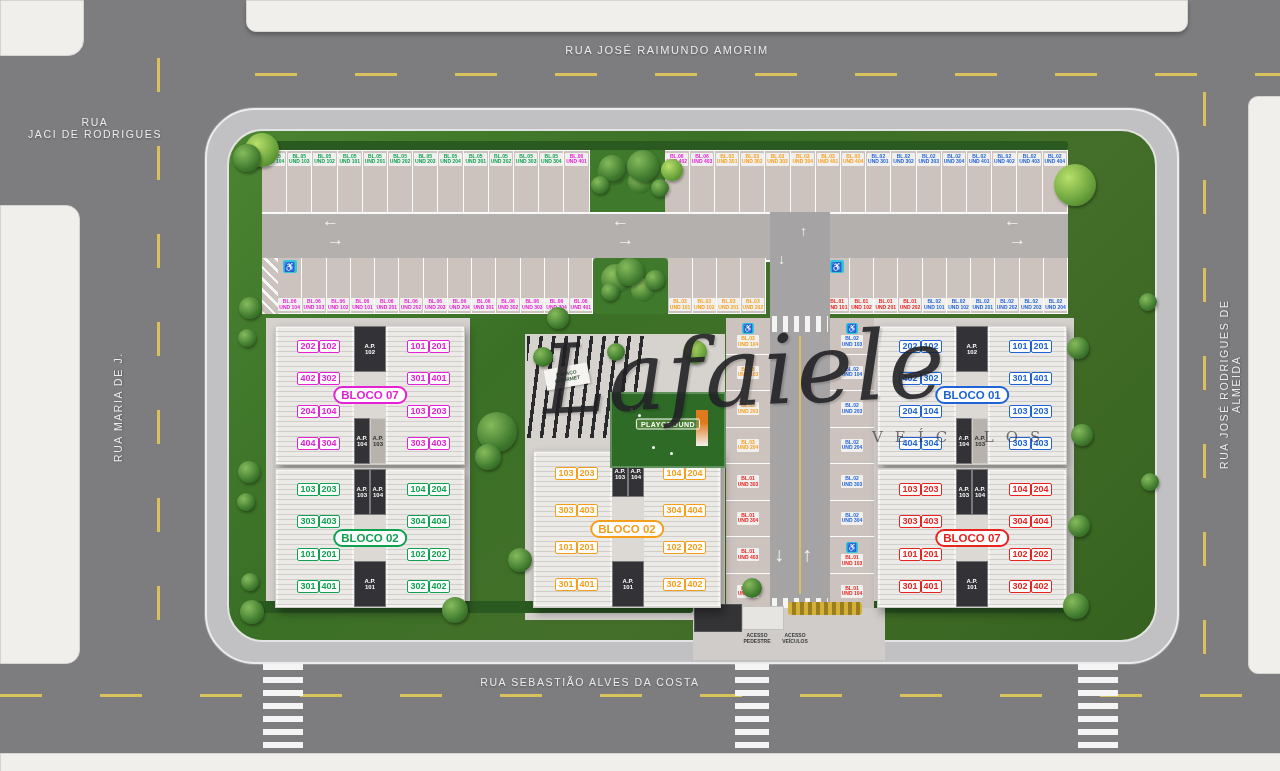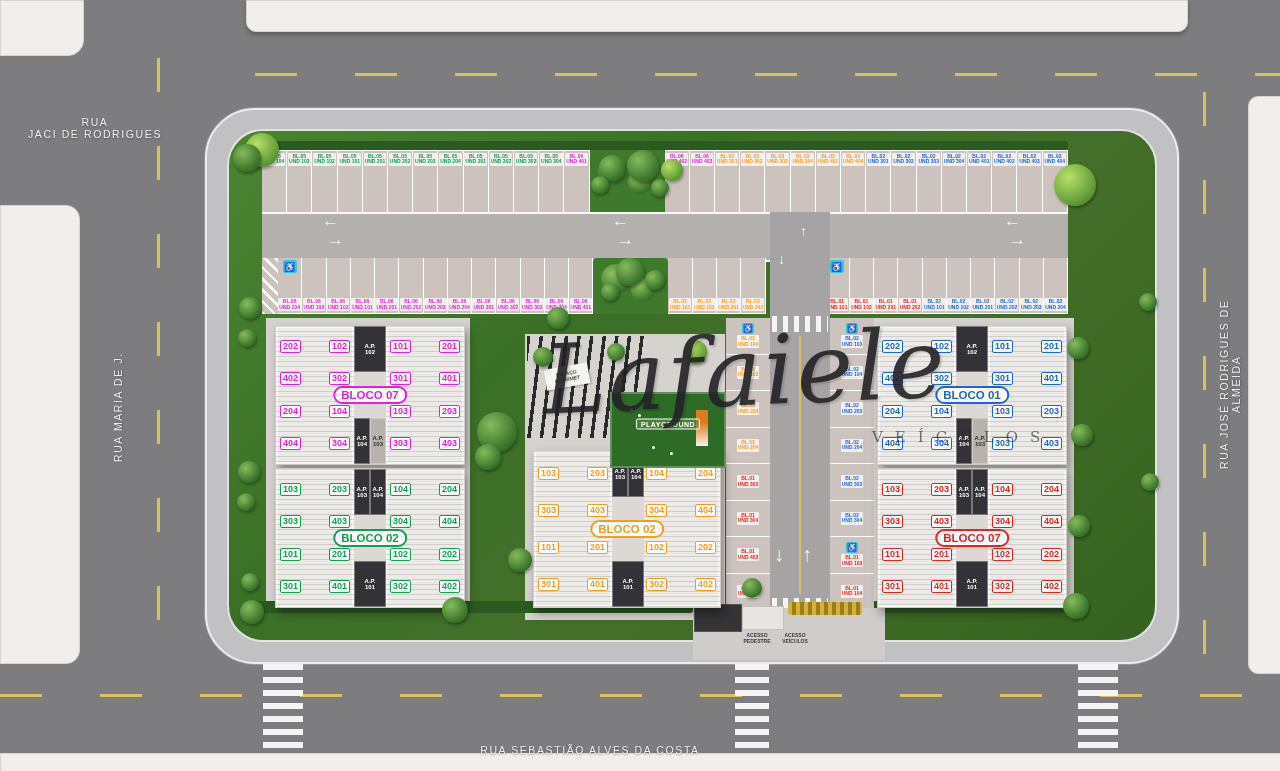--- a/index.html
+++ b/index.html
@@ -48,21 +48,21 @@
   #colL{left:726px;} #colR{left:830px;}
   .cstall{width:100%;flex:1;border-bottom:1.5px solid #fbfbfb;background:#cdc3be;display:flex;flex-direction:column;
           align-items:center;justify-content:center;gap:1px;}
   .cstall .slab{margin:0;} .cstall .wc{margin:0;width:12px;height:11px;font-size:8px;}
   
   .bloco{position:absolute;background:#dcd9d5;box-shadow:3px 5px 9px rgba(0,0,0,.38);border:1px solid #cfccc8;z-index:10;}
   .wing{position:absolute;top:0;bottom:0;display:flex;flex-direction:column;justify-content:space-around;padding:4px 0;
         background:#eceae7;box-shadow:inset 0 0 0 2px #f7f6f5;}
   .wing::before{content:"";position:absolute;inset:0;background:repeating-linear-gradient(180deg,rgba(110,105,100,.22) 0 1px,transparent 1px 5px);}
   .wing-l{left:0;width:78px;} .wing-r{right:0;width:78px;}
-  .wrow{display:flex;justify-content:space-between;padding:0 4px;position:relative;}
+  .wrow{display:flex;justify-content:center;padding:0 4px;position:relative;margin-left:7px;}
   .pill{background:#fff;border:1.5px solid;border-radius:2px;font-size:9px;font-weight:bold;padding:0 2px;line-height:11px;}
   .ccol{position:absolute;left:78px;width:32px;top:0;bottom:0;display:flex;flex-direction:column;}
   .cores{display:flex;width:100%;height:46px;flex:none;}
   .core{flex:1;background:#b7b2ac;color:#2f2f2f;border:1px solid rgba(255,255,255,.35);display:flex;flex-direction:column;
         align-items:center;justify-content:center;font-size:6px;line-height:6.5px;font-weight:bold;}
   .core.dark{background:#333236;color:#fff;}
   .cmid{flex:1;background:#dcd9d5;}
   .badge{position:absolute;left:50%;top:50%;transform:translate(-50%,-50%);background:#fff;border:2px solid;border-radius:9px;
          font-size:11.5px;font-weight:bold;padding:1px 6px;white-space:nowrap;z-index:5;}
   
@@ -104,25 +104,26 @@
   <div class="block" style="left:0;top:753px;width:1280px;height:18px;"></div>
 
   <div class="dash-h" style="left:255px;top:73px;width:1025px;"></div>
   <div class="dash-h" style="left:0;top:694px;width:1280px;"></div>
   <div class="dash-v" style="left:157px;top:58px;height:600px;"></div>
   <div class="dash-v" style="left:1203px;top:92px;height:592px;"></div>
   <div class="zebra-v" style="left:263px;top:664px;width:40px;height:86px;"></div>
   <div class="zebra-v" style="left:735px;top:664px;width:34px;height:86px;"></div>
   <div class="zebra-v" style="left:1078px;top:664px;width:40px;height:86px;"></div>
 
+  <div class="stlabel" style="left:477px;top:44px;width:380px;">RUA JOSÉ RAIMUNDO AMORIM</div>
   <div class="stlabel" style="left:25px;top:116px;width:140px;font-size:10.5px;">RUA
 JACI DE RODRIGUES</div>
   <div class="stlabel vlabel" style="left:112px;top:322px;height:170px;font-size:10.5px;">RUA MARIA DE J.</div>
   <div class="stlabel vlabel" style="left:1218px;top:275px;height:218px;font-size:10.5px;">RUA JOSÉ RODRIGUES DE ALMEIDA</div>
-  <div class="stlabel" style="left:440px;top:744px;width:300px;font-size:10.5px;">RUA SEBASTIÃO ALVES DA COSTA</div>
+  <div class="stlabel" style="left:440px;top:676px;width:300px;font-size:10.5px;">RUA SEBASTIÃO ALVES DA COSTA</div>
 
   <div id="ring"></div>
   <div id="green"></div>
   <div class="pad" style="left:266px;top:318px;width:204px;height:294px;"></div>
   <div class="pad" style="left:870px;top:318px;width:204px;height:294px;"></div>
   <div class="pad" style="left:525px;top:334px;width:200px;height:286px;"></div>
   <div class="hedge" style="left:262px;top:141px;width:806px;height:9px;"></div>
   <div class="hedge" style="left:248px;top:601px;width:445px;height:12px;"></div>
   <div class="hedge" style="left:866px;top:601px;width:202px;height:12px;"></div>
 

